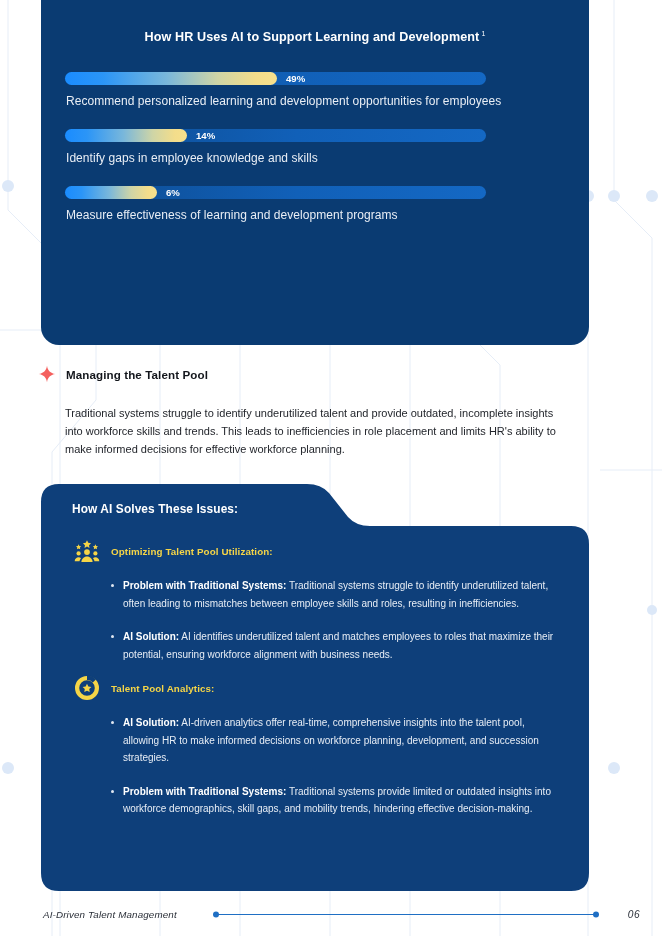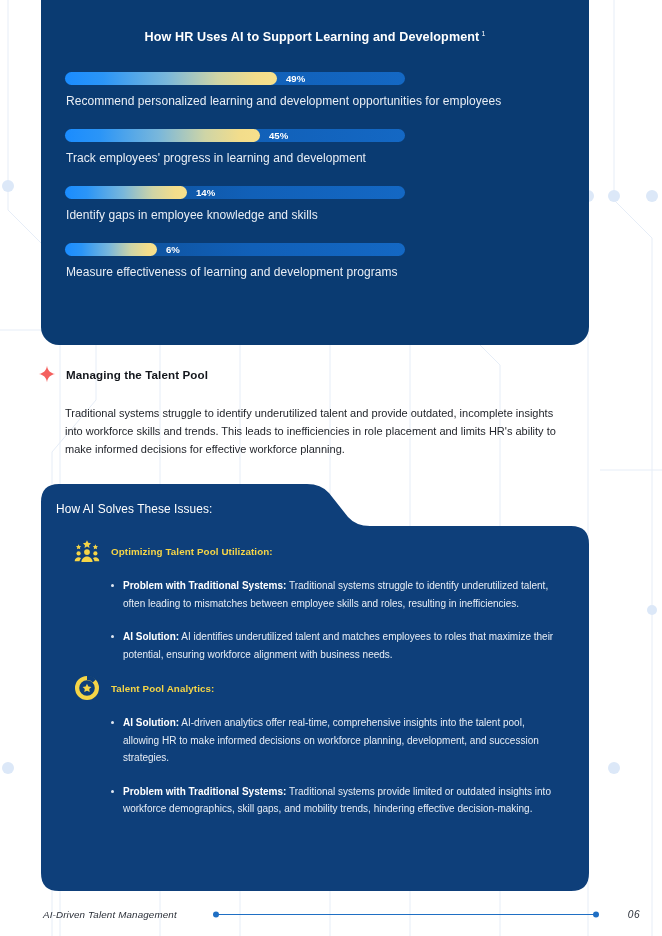--- a/index.html
+++ b/index.html
@@ -63,21 +63,21 @@
     font-size: 7px;
     font-weight: normal;
     vertical-align: super;
     margin-left: 2px;
   }
 
   .bar-row { margin-bottom: 21px; }
   .bar-track {
     position: relative;
     height: 13px;
-    width: 340px;
+    width: 421px;
     margin-left: 2px;
     background: linear-gradient(90deg,#0d4b90 0%, #1160b8 55%, #1468c4 100%);
     border-radius: 7px;
     display: flex;
     align-items: center;
   }
   .bar-fill {
     position: absolute;
     left: 0; top: 0; bottom: 0;
     border-radius: 7px;
@@ -135,25 +135,25 @@
     height: 407px;
   }
   .sol-shape {
     position: absolute;
     inset: 0;
     width: 548px;
     height: 407px;
   }
   .sol-head {
     position: absolute;
-    left: 15px;
+    left: 31px;
     top: 18px;
     color: #ffffff;
     font-size: 11.9px;
-    font-weight: normal;
+    font-weight: bold;
     letter-spacing: .1px;
   }
   .sol-content {
     position: absolute;
     left: 0; right: 0;
     top: 54px;
     padding: 0 26px 0 33px;
   }
 
   .block { margin-bottom: 2px; }
@@ -271,27 +271,20 @@
       <div id="bars">
           <div class="bar-row">
             <div class="bar-track">
               <div class="bar-fill" style="width: 212px;"></div>
               <span class="bar-value" style="left: 221px;">49%</span>
             </div>
             <div class="bar-label">Recommend personalized learning and development opportunities for employees</div>
           </div>
           <div class="bar-row">
             <div class="bar-track">
-              <div class="bar-fill" style="width: 195px;"></div>
-              <span class="bar-value" style="left: 204px;">45%</span>
-            </div>
-            <div class="bar-label">Track employees' progress in learning and development</div>
-          </div>
-          <div class="bar-row">
-            <div class="bar-track">
               <div class="bar-fill" style="width: 122px;"></div>
               <span class="bar-value" style="left: 131px;">14%</span>
             </div>
             <div class="bar-label">Identify gaps in employee knowledge and skills</div>
           </div>
           <div class="bar-row">
             <div class="bar-track">
               <div class="bar-fill" style="width: 92px;"></div>
               <span class="bar-value" style="left: 101px;">6%</span>
             </div>

